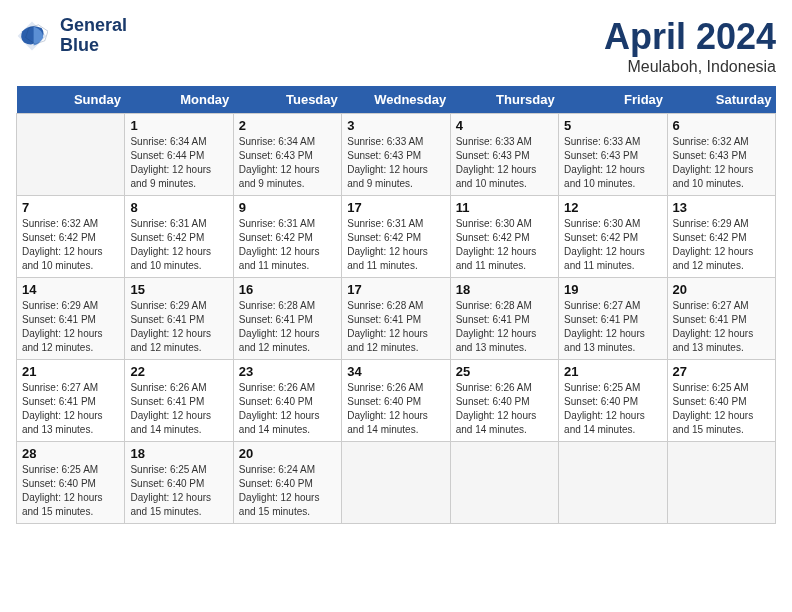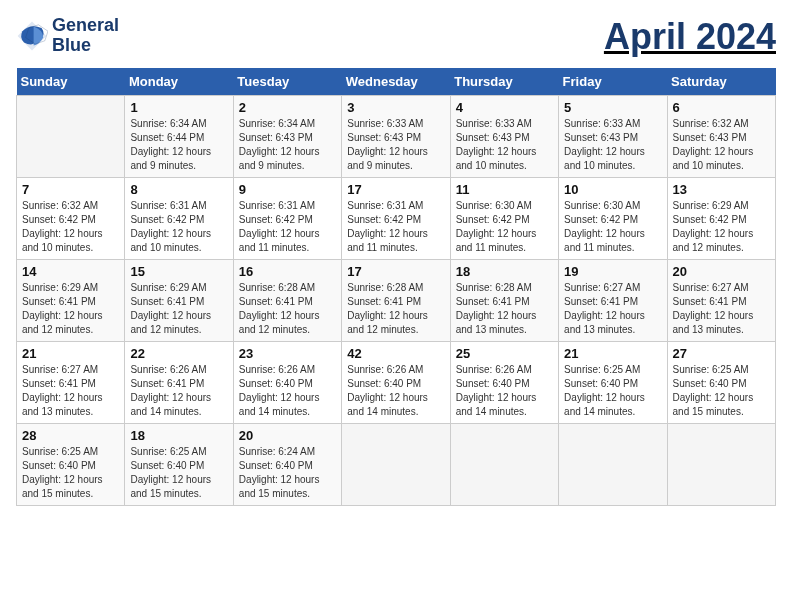--- a/index.html
+++ b/index.html
@@ -12,58 +12,57 @@
     }
     .header-area {
       display: flex;
       justify-content: space-between;
       align-items: flex-start;
       margin-bottom: 10px;
     }
     .logo {
       display: flex;
       align-items: center;
-      gap: 4px;
+      gap: 12px;
     }
     .logo-text {
       font-size: 18px;
       font-weight: bold;
       color: #1a3a6b;
       line-height: 1.1;
     }
     .logo-text span {
       display: block;
     }
     .logo-icon {
       width: 32px;
       height: 32px;
     }
     .title-area {
       text-align: right;
-      text-decoration: underline;
     }
     .month-title {
       font-size: 36px;
       font-weight: bold;
       color: #1a3a6b;
     }
     .location {
       font-size: 16px;
       color: #333;
     }
     table {
       width: 100%;
       border-collapse: collapse;
       font-size: 11px;
     }
     thead tr th {
       background-color: #2b5fac;
       color: white;
       padding: 6px 4px;
-      text-align: left;
+      text-align: right;
       font-size: 13px;
       font-weight: bold;
     }
     tbody tr td {
       border: 1px solid #ccc;
       padding: 4px 5px;
       vertical-align: top;
       width: 14.28%;
       min-height: 80px;
     }
@@ -100,20 +99,21 @@
       <path d="M22,8 Q34,12 34,22 Q30,30 22,32" fill="#5b8fd4"></path>
       <polygon points="28,6 40,14 36,26 24,30 12,22 16,10" fill="none" stroke="#1a3a6b" stroke-width="1" opacity="0.3"></polygon>
     </svg>
     <div class="logo-text">
       <span>General</span>
       <span>Blue</span>
     </div>
   </div>
   <div class="title-area">
     <div class="month-title">April 2024</div>
+    <div class="location">Meulaboh, Indonesia</div>
   </div>
 </div>
 
 <table>
   <thead>
     <tr>
     <th>Sunday</th>
         <th>Monday</th>
         <th>Tuesday</th>
         <th>Wednesday</th>
@@ -198,21 +198,21 @@
 and 11 minutes.</div>
         </td>
         <td>
           <span class="day-num">11</span>
           <div class="day-info" style="white-space: pre-line;">Sunrise: 6:30 AM
 Sunset: 6:42 PM
 Daylight: 12 hours
 and 11 minutes.</div>
         </td>
         <td>
-          <span class="day-num">10</span>
+          <span class="day-num">12</span>
           <div class="day-info" style="white-space: pre-line;">Sunrise: 6:30 AM
 Sunset: 6:42 PM
 Daylight: 12 hours
 and 11 minutes.</div>
         </td>
         <td>
           <span class="day-num">13</span>
           <div class="day-info" style="white-space: pre-line;">Sunrise: 6:29 AM
 Sunset: 6:42 PM
 Daylight: 12 hours
@@ -286,21 +286,21 @@
 and 14 minutes.</div>
         </td>
         <td>
           <span class="day-num">23</span>
           <div class="day-info" style="white-space: pre-line;">Sunrise: 6:26 AM
 Sunset: 6:40 PM
 Daylight: 12 hours
 and 14 minutes.</div>
         </td>
         <td>
-          <span class="day-num">42</span>
+          <span class="day-num">34</span>
           <div class="day-info" style="white-space: pre-line;">Sunrise: 6:26 AM
 Sunset: 6:40 PM
 Daylight: 12 hours
 and 14 minutes.</div>
         </td>
         <td>
           <span class="day-num">25</span>
           <div class="day-info" style="white-space: pre-line;">Sunrise: 6:26 AM
 Sunset: 6:40 PM
 Daylight: 12 hours

